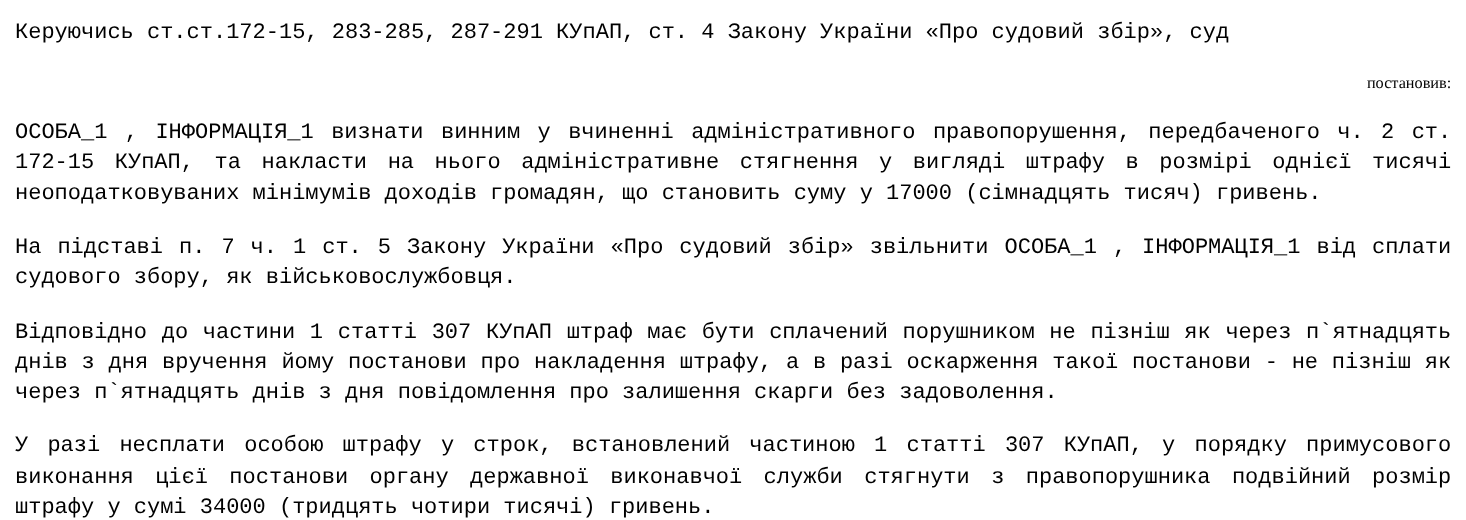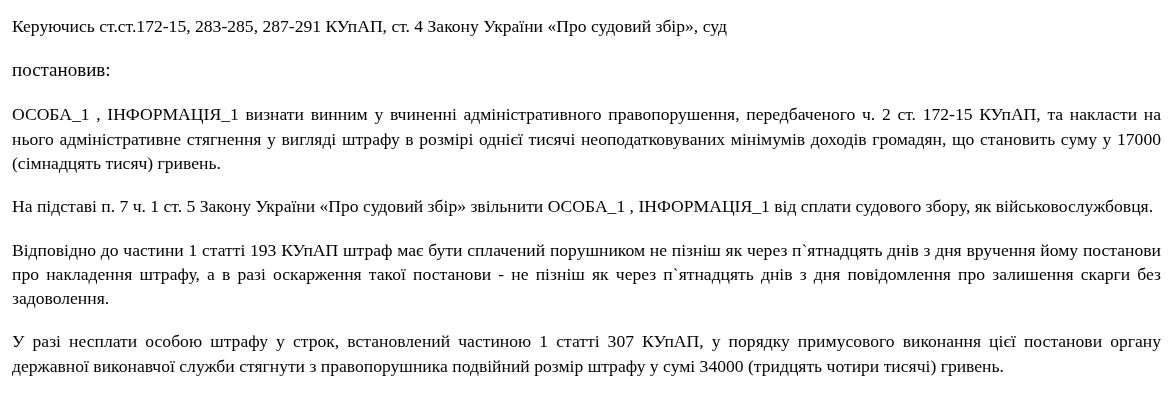--- a/index.html
+++ b/index.html
@@ -19,44 +19,45 @@
     width: 1173px;
     padding: 14px 12px 0 12px;
   }
   .para {
     font-size: 17.6px;
     line-height: 1.38;
     text-align: justify;
     text-justify: inter-word;
     margin: 0 0 19px 0;
     hyphens: none;
+    font-family: Liberation Mono, monospace;
   }
   .para.last {
     margin-bottom: 12px;
   }
   .centered {
-    text-align: left;
-    font-size: 19px;
+    text-align: right;
+    font-size: 13px;
     line-height: 1.38;
     margin: 0 0 19px 0;
   }
   .spacer-top {
     margin-top: 4px;
   }
 </style>
 </head>
 <body>
 
 <div class="doc">
 
   <p class="para">Керуючись ст.ст.172-15, 283-285, 287-291 КУпАП, ст. 4 Закону України «Про судовий збір», суд</p>
 
   <p class="centered spacer-top">постановив:</p>
 
   <p class="para">ОСОБА_1 , ІНФОРМАЦІЯ_1 визнати винним у вчиненні адміністративного правопорушення, передбаченого ч. 2 ст. 172-15 КУпАП, та накласти на нього адміністративне стягнення у вигляді штрафу в розмірі однієї тисячі неоподатковуваних мінімумів доходів громадян, що становить суму у 17000 (сімнадцять тисяч) гривень.</p>
 
   <p class="para">На підставі п. 7 ч. 1 ст. 5 Закону України «Про судовий збір» звільнити ОСОБА_1 , ІНФОРМАЦІЯ_1 від сплати судового збору, як військовослужбовця.</p>
 
-  <p class="para">Відповідно до частини 1 статті 193 КУпАП штраф має бути сплачений порушником не пізніш як через п`ятнадцять днів з дня вручення йому постанови про накладення штрафу, а в разі оскарження такої постанови - не пізніш як через п`ятнадцять днів з дня повідомлення про залишення скарги без задоволення.</p>
+  <p class="para">Відповідно до частини 1 статті 307 КУпАП штраф має бути сплачений порушником не пізніш як через п`ятнадцять днів з дня вручення йому постанови про накладення штрафу, а в разі оскарження такої постанови - не пізніш як через п`ятнадцять днів з дня повідомлення про залишення скарги без задоволення.</p>
 
   <p class="para last">У разі несплати особою штрафу у строк, встановлений частиною 1 статті 307 КУпАП, у порядку примусового виконання цієї постанови органу державної виконавчої служби стягнути з правопорушника подвійний розмір штрафу у сумі 34000 (тридцять чотири тисячі) гривень.</p>
 
 </div>
 
 </body></html>

